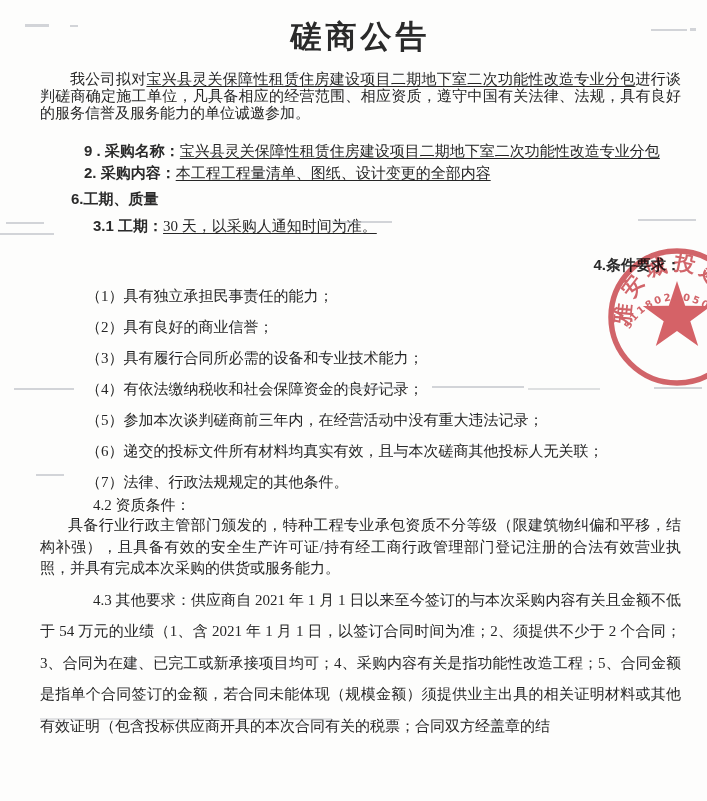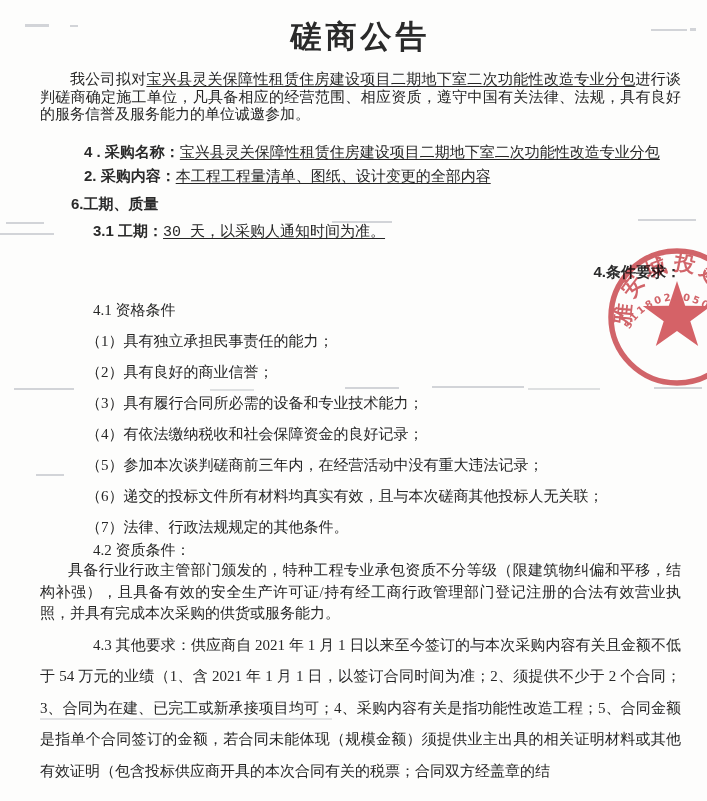--- a/index.html
+++ b/index.html
@@ -27,21 +27,21 @@
 
   p, .line { font-size: 15px; }
 
   .intro {
     margin-top: 13px;
     line-height: 17px;
     text-align: justify;
     text-indent: 30px;
   }
 
-  .u { text-decoration: underline; text-underline-offset: 2px; text-decoration-thickness: 1.2px; font-family: Liberation Mono, monospace; }
+  .u { text-decoration: underline; text-underline-offset: 2px; text-decoration-thickness: 1.2px; }
 
   .lbl-hei { font-family: "Liberation Sans", "DejaVu Sans", sans-serif; font-weight: 600; color: #2a2a2a; }
 
   .i1 { margin-top: 20px; padding-left: 44px; line-height: 18px; white-space: nowrap; }
   .i2 { margin-top: 4px;  padding-left: 44px; line-height: 18px; white-space: nowrap; }
   .h3 { margin-top: 8px;  padding-left: 31px; line-height: 18px; }
   .s31 { margin-top: 9px;  padding-left: 53px; line-height: 18px; white-space: nowrap; }
   .s32 { margin-top: 12px; padding-left: 53px; line-height: 18px; white-space: nowrap; }
   .h4 { margin-top: 21px;  padding-left: 31px; line-height: 18px; text-align: right; }
   .s41 { margin-top: 20px; padding-left: 53px; line-height: 18px; }
@@ -67,32 +67,31 @@
 </head>
 <body>
 
 <div class="page">
   <div class="content">
 
     <div class="title">磋商公告</div>
 
     <p class="intro"><span>我公司拟对</span><span class="u">宝兴县灵关保障性租赁住房建设项目二期地下室二次功能性改造专业分包</span><span>进行谈判磋商确定施工单位，凡具备相应的经营范围、相应资质，遵守中国有关法律、法规，具有良好的服务信誉及服务能力的单位诚邀参加。</span></p>
 
-    <p class="i1"><span class="lbl-hei">4 . 采购名称：</span><span class="u">宝兴县灵关保障性租赁住房建设项目二期地下室二次功能性改造专业分包</span></p>
+    <p class="i1"><span class="lbl-hei">9 . 采购名称：</span><span class="u">宝兴县灵关保障性租赁住房建设项目二期地下室二次功能性改造专业分包</span></p>
 
     <p class="i2"><span class="lbl-hei">2.  采购内容：</span><span class="u">本工程工程量清单、图纸、设计变更的全部内容</span></p>
 
     <p class="h3 lbl-hei">6.工期、质量</p>
 
     <p class="s31"><span class="lbl-hei">3.1 工期：</span><span class="u">30 天，以采购人通知时间为准。</span></p>
 
 
     <p class="h4 lbl-hei">4.条件要求：</p>
 
-    <p class="s41">4.1 资格条件</p>
 
     <p class="cond">（1）具有独立承担民事责任的能力；</p>
     <p class="cond">（2）具有良好的商业信誉；</p>
     <p class="cond">（3）具有履行合同所必需的设备和专业技术能力；</p>
     <p class="cond">（4）有依法缴纳税收和社会保障资金的良好记录；</p>
     <p class="cond">（5）参加本次谈判磋商前三年内，在经营活动中没有重大违法记录；</p>
     <p class="cond">（6）递交的投标文件所有材料均真实有效，且与本次磋商其他投标人无关联；</p>
     <p class="cond">（7）法律、行政法规规定的其他条件。</p>
 
     <p class="s42">4.2 资质条件：</p>

